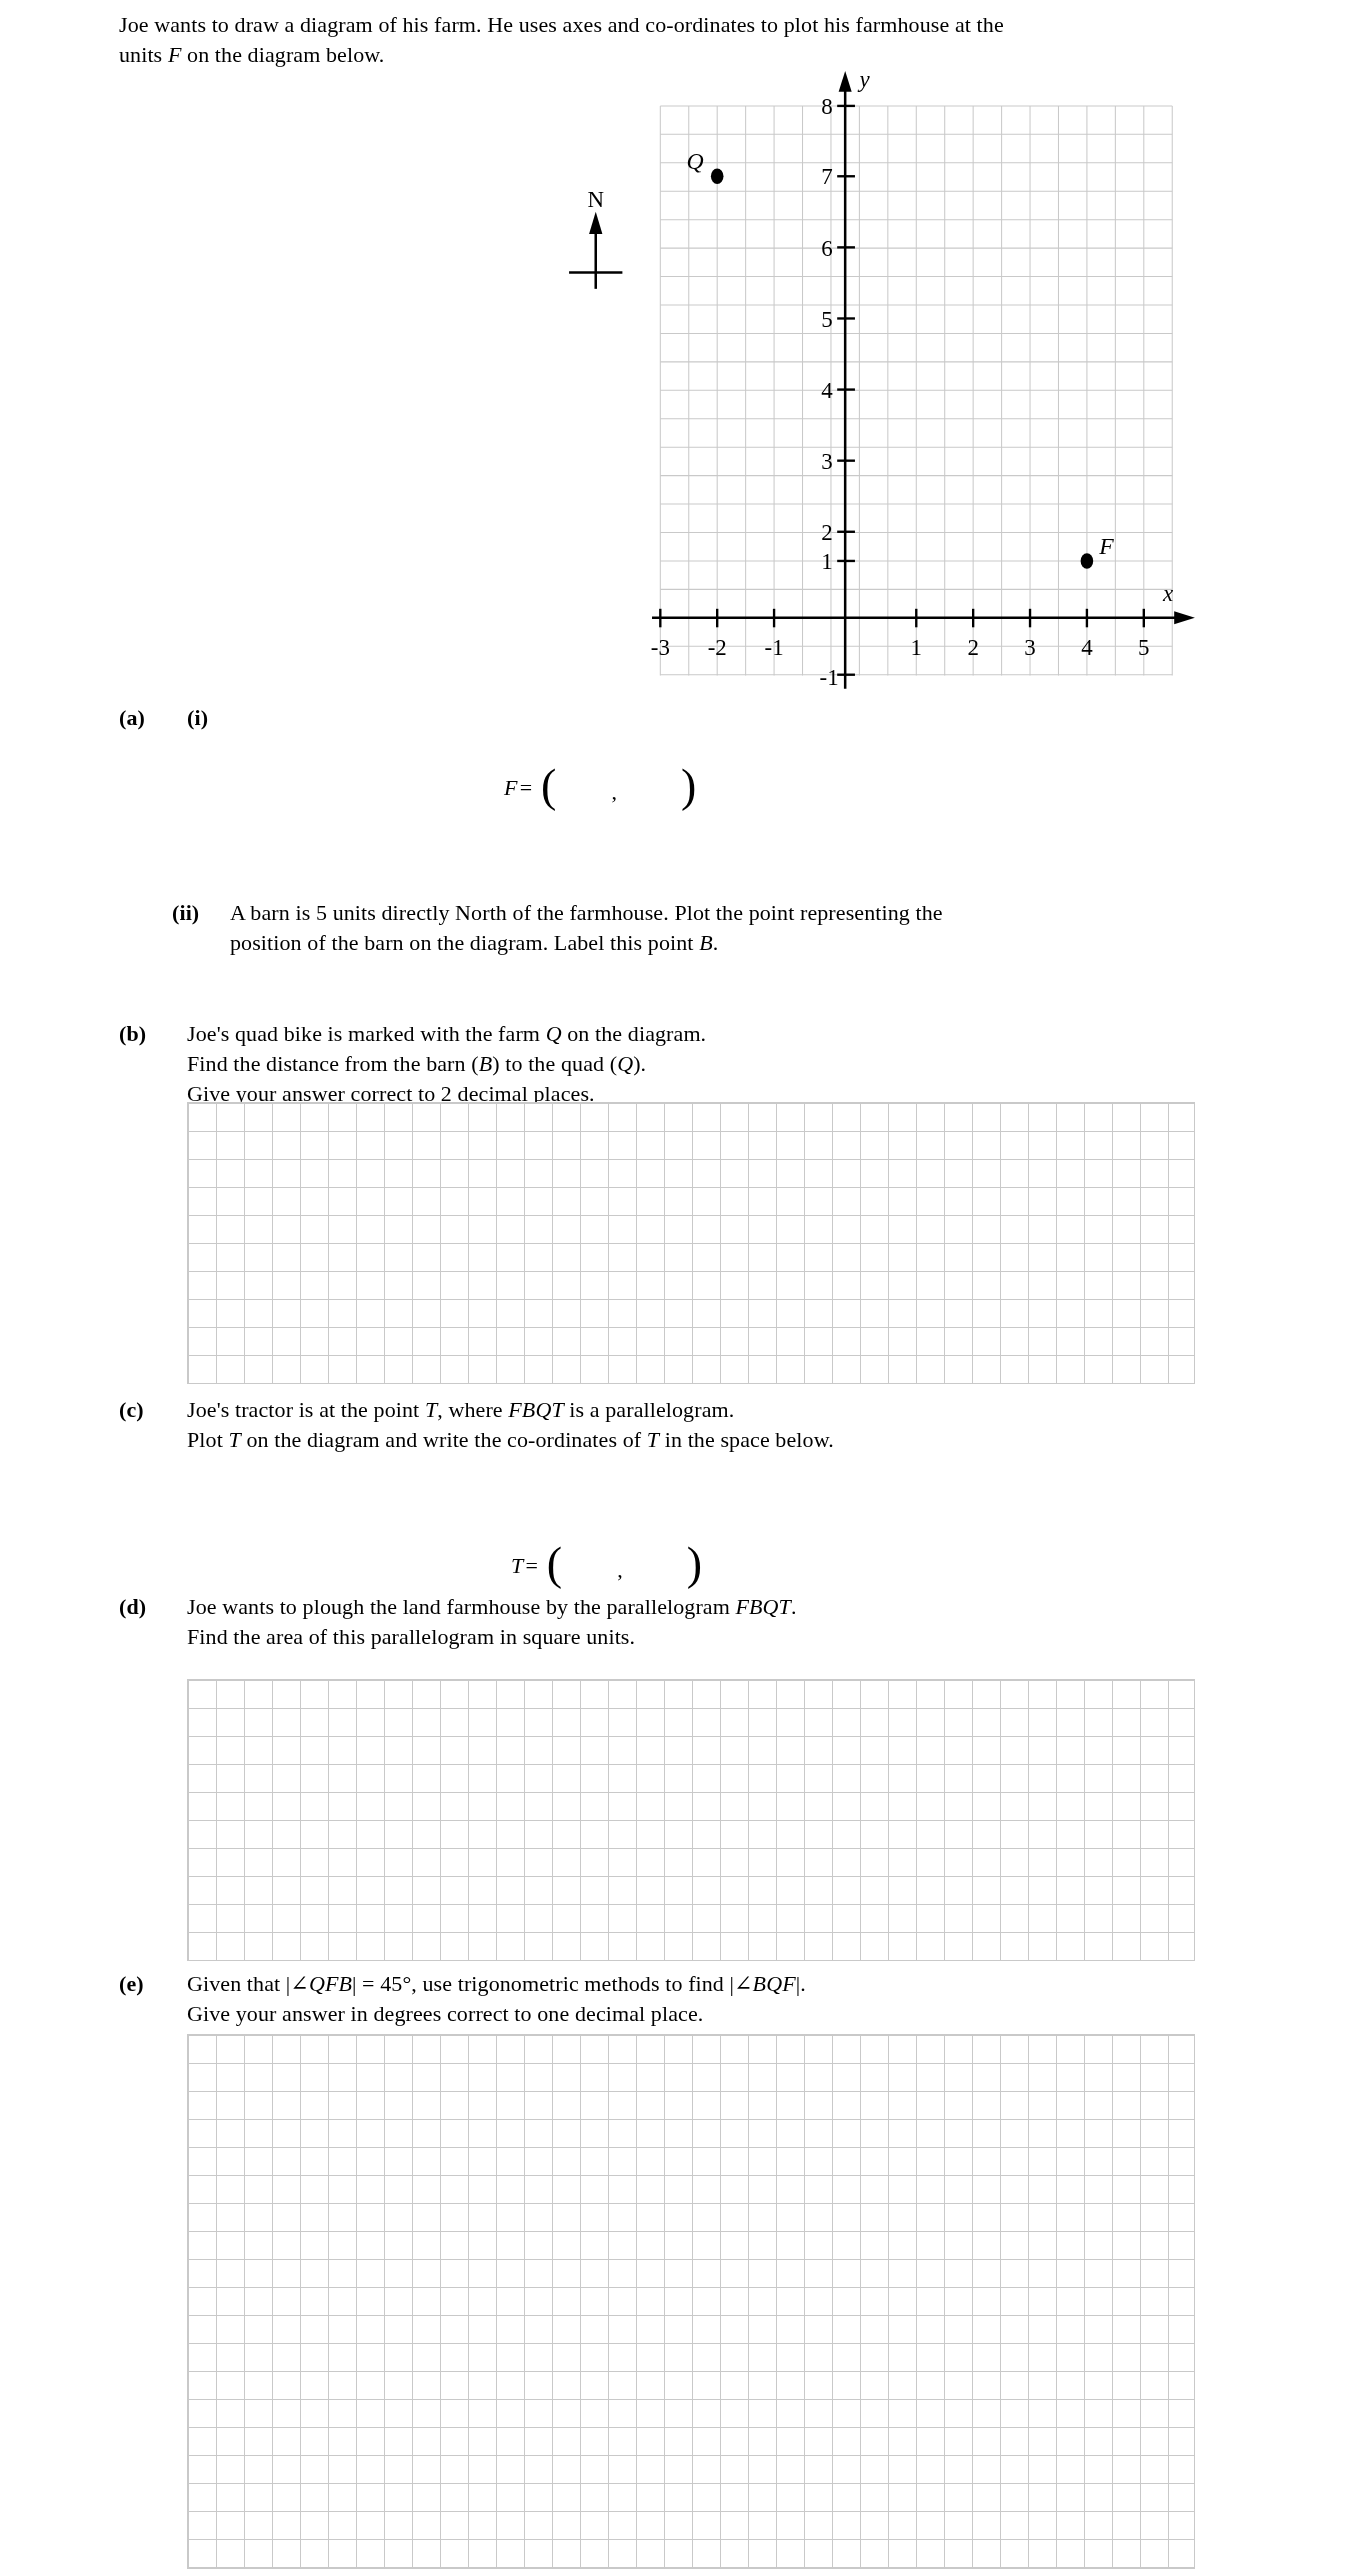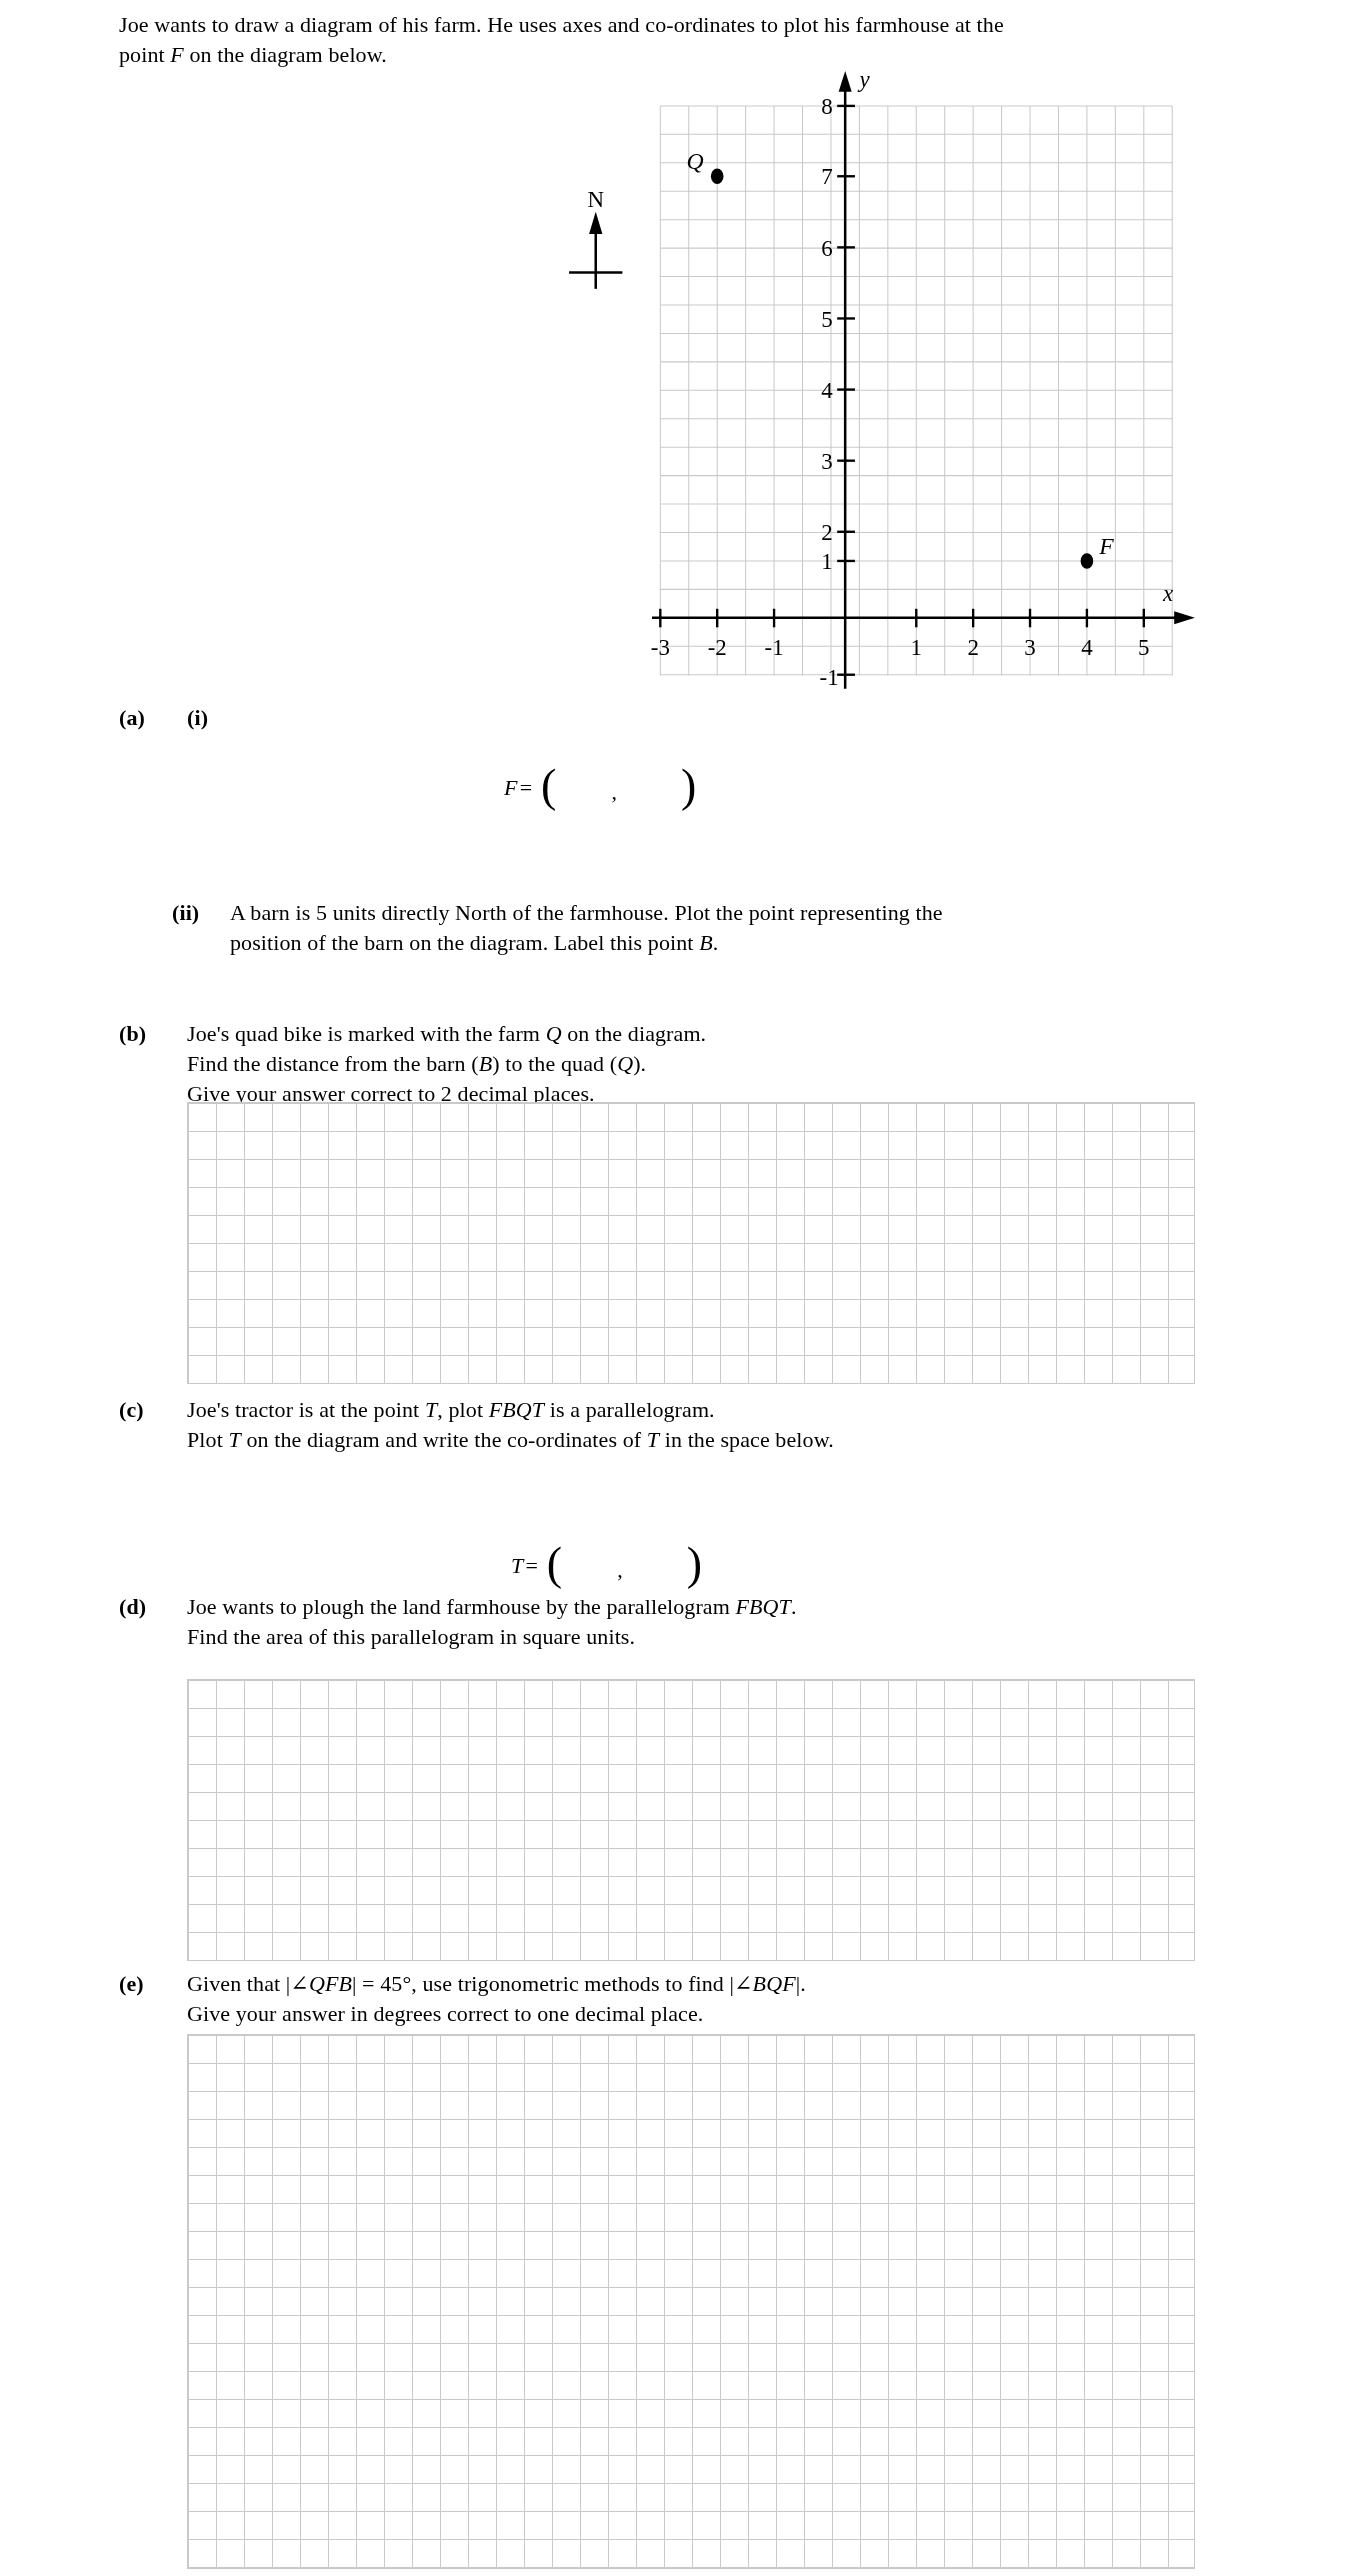--- a/index.html
+++ b/index.html
@@ -99,21 +99,21 @@
   }
   #diagram-wrap svg { display: block; }
 </style>
 </head>
 <body>
 
 <div class="page">
 
   <div id="intro" class="body-text">
     <div>Joe wants to draw a diagram of his farm.  He uses axes and co-ordinates to plot his farmhouse at the</div>
-    <div><span>point </span><span class="it">F</span><span> on the diagram below.</span></div>
+    <div><span>units </span><span class="it">F</span><span> on the diagram below.</span></div>
   </div>
 
   <div id="diagram-wrap">
     <svg width="1347" height="711" viewBox="0 0 1818 960" xmlns="http://www.w3.org/2000/svg">
 
       <g stroke="#c9c9c9" stroke-width="1.4" fill="none">
 
         <line x1="929.6" y1="143" x2="929.6" y2="912"></line>
         <line x1="968.0" y1="143" x2="968.0" y2="912"></line>
         <line x1="1006.4" y1="143" x2="1006.4" y2="912"></line>
@@ -265,21 +265,21 @@
       <span style="display:block"><span>Find the distance from the barn (</span><span class="it">B</span><span>) to the quad (</span><span class="it">Q</span><span>).</span></span>
       <span style="display:block">Give your answer correct to 2 decimal places.</span>
     </span>
   </div>
 
   <div class="gridbox" style="left:187px; top:1102px; width:1008px; height:282px; background-size:28px 28px;"></div>
 
   <div class="qrow body-text" style="left:119px; top:1395px; width:1060px;">
     <span class="qlabel qlabel-a">(c)</span>
     <span class="qtext">
-      <span style="display:block"><span>Joe's tractor is at the point </span><span class="it">T</span><span>, plot </span><span class="it">FBQT</span><span> is a parallelogram.</span></span>
+      <span style="display:block"><span>Joe's tractor is at the point </span><span class="it">T</span><span>, where </span><span class="it">FBQT</span><span> is a parallelogram.</span></span>
       <span style="display:block"><span>Plot </span><span class="it">T</span><span> on the diagram and write the co-ordinates of </span><span class="it">T</span><span> in the space below.</span></span>
     </span>
   </div>
 
   <div class="coordline" style="left:511px; top:1549px;">
     <span class="varname">T</span>
     <span class="eq">=</span>
     <span class="paren">(</span>
     <span class="gap-left"></span>
     <span class="comma">,</span>

